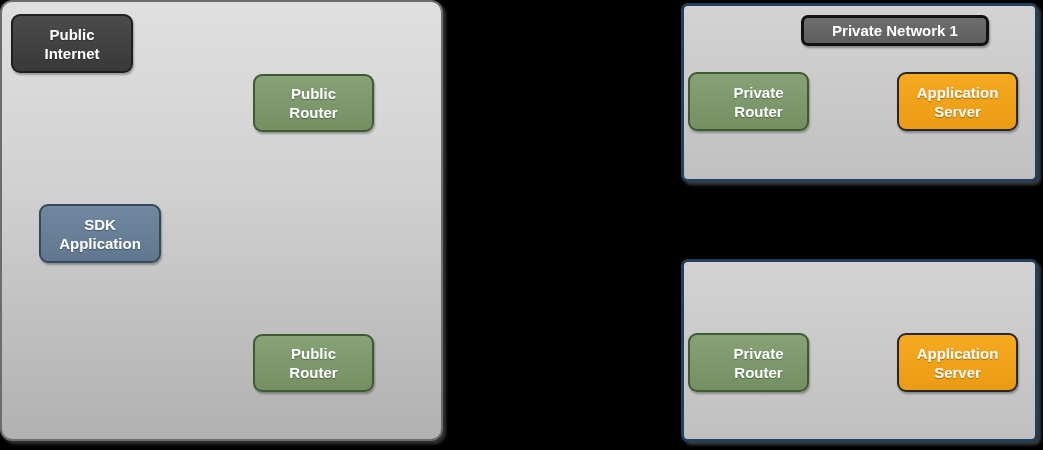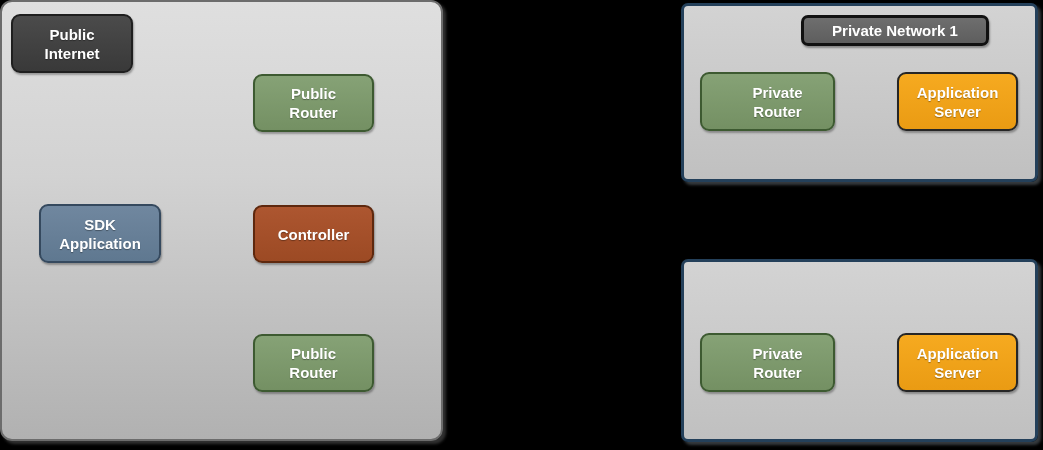--- a/index.html
+++ b/index.html
@@ -55,41 +55,40 @@
   #pn2 .net-badge { top:11px; }
 
   
   #node-public-internet     { left:9px;   top:12px;  width:122px; height:59px; }
   #node-public-router-top   { left:251px; top:72px;  width:121px; height:58px; }
   #node-sdk-application     { left:30px;  top:202px; width:122px; height:59px;margin-left:7px; }
   #node-controller          { left:251px; top:203px; width:121px; height:58px; }
   #node-public-router-bottom{ left:251px; top:332px; width:121px; height:58px; }
 
   
-  .pos-private-router { left:16px;  width:135px; height:59px;padding-left:20px; }
+  .pos-private-router { left:4px;  width:121px; height:59px;padding-left:20px; }
   .pos-app-server     { left:213px; width:121px; height:59px; }
   #pn1 .row-node { top:66px; }
   #pn2 .row-node { top:71px; }
 </style>
 </head>
 <body>
 
 <div class="stage">
 
   <div class="panel panel-public">
     <div class="node node-internet" id="node-public-internet">Public
 Internet</div>
 
     <div class="node node-router" id="node-public-router-top">Public
 Router</div>
 
     <div class="node node-sdk" id="node-sdk-application">SDK
 Application</div>
 
-    <div class="node node-controller" id="node-controller">Controller</div>
 
     <div class="node node-router" id="node-public-router-bottom">Public
 Router</div>
   </div>
 
   <div class="panel panel-private" id="pn1">
     <div class="net-badge">Private Network 1</div>
 
     <div class="node node-router row-node pos-private-router">Private
 Router</div>

